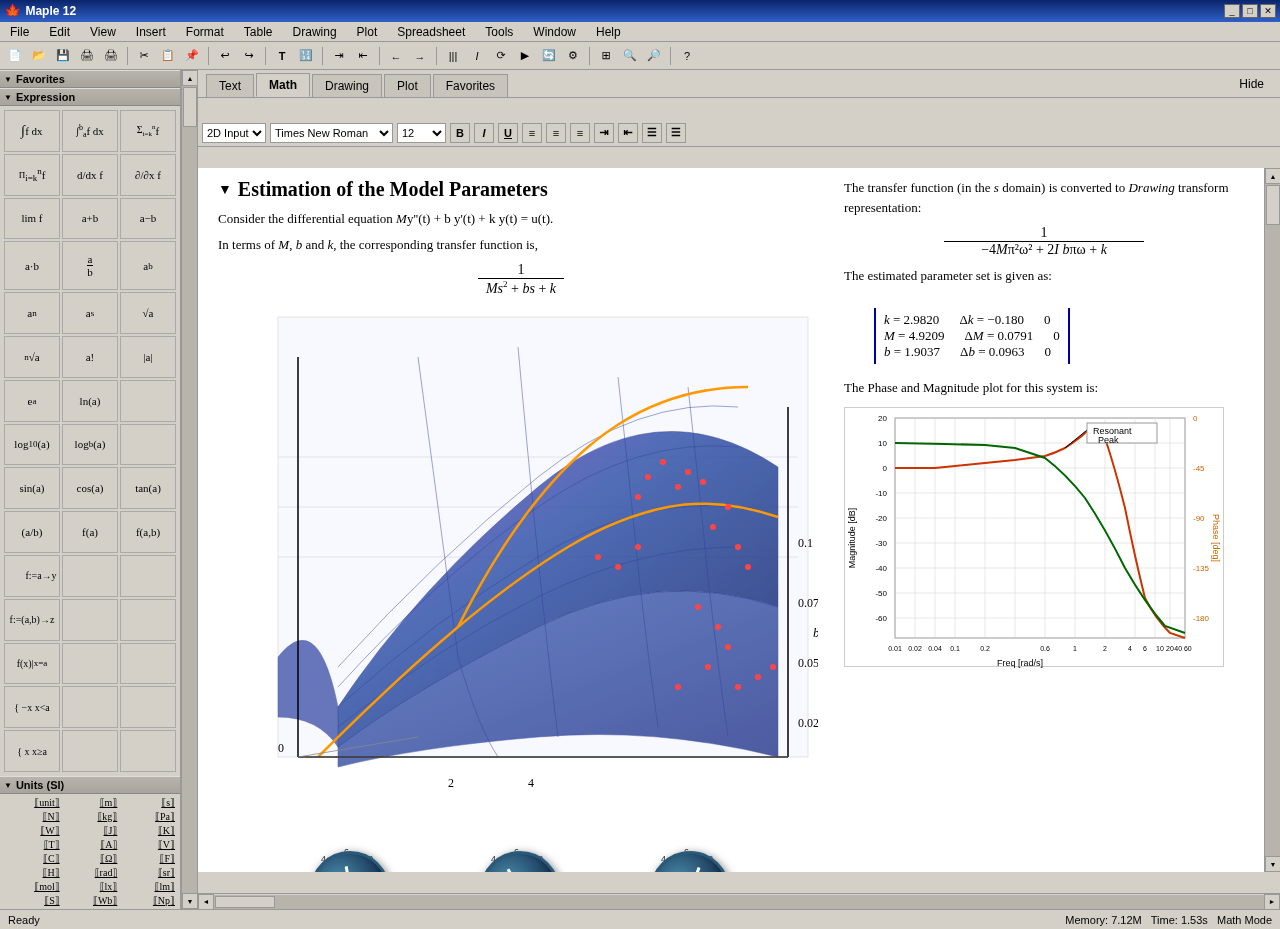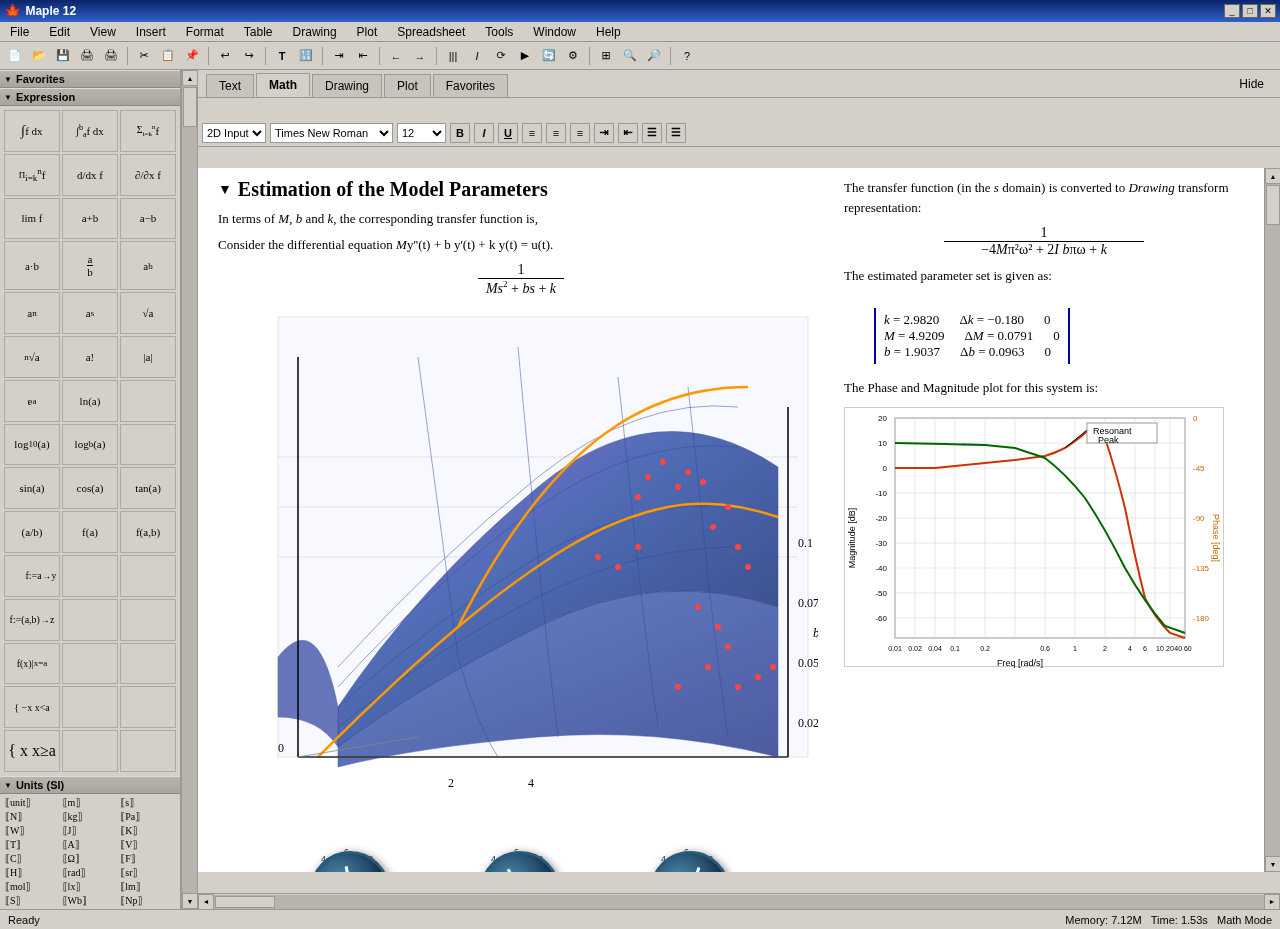--- a/index.html
+++ b/index.html
@@ -93,23 +93,24 @@
     
     .units-grid {
       display: grid;
       grid-template-columns: repeat(3, 1fr);
       gap: 1px;
       padding: 2px 4px;
     }
     .unit-item {
       font-family: 'Times New Roman', serif;
       font-size: 10px;
-      text-align: left;
+      text-align: right;
       cursor: pointer;
       padding: 1px;
+      text-decoration: underline;
     }
     
     
     #sidebar-scroll {
       width: 16px;
       background: #d4d0c8;
       border-left: 1px solid #999;
       display: flex;
       flex-direction: column;
     }
@@ -456,21 +457,21 @@
         <div class="expr-item"></div>
 
         <div class="expr-item" style="font-size:10px;">f(x)|<sub>x=a</sub></div>
         <div class="expr-item"></div>
         <div class="expr-item"></div>
 
         <div class="expr-item" style="font-size:10px;">{ −x  x&lt;a</div>
         <div class="expr-item"></div>
         <div class="expr-item"></div>
 
-        <div class="expr-item" style="font-size:16px;">{ x  x≥a</div>
+        <div class="expr-item" style="font-size:10px;">{ x  x≥a</div>
         <div class="expr-item"></div>
         <div class="expr-item"></div>
       </div>
 
       <div class="sidebar-section-header">
         <span>Units (SI)</span>
       </div>
 
       <div class="units-grid">
         <div class="unit-item">⟦unit⟧</div>
@@ -557,24 +558,24 @@
         <div class="doc-content">
 
           <div class="doc-left">
 
             <div class="section-title">
               <span class="section-triangle">▼</span>
               <span>Estimation of the Model Parameters</span>
             </div>
 
             <p class="doc-text">
-              In terms of <em>M</em>, <em>b</em> and <em>k</em>, the corresponding transfer function is,
+              Consider the differential equation <em>M</em>y''(t) + b y'(t) + k y(t) = u(t).
             </p>
             <p class="doc-text">
-              Consider the differential equation <em>M</em>y''(t) + b y'(t) + k y(t) = u(t).
+              In terms of <em>M</em>, <em>b</em> and <em>k</em>, the corresponding transfer function is,
             </p>
 
             <div class="math-formula">
               <div class="math-frac">
                 <div class="math-num">1</div>
                 <div class="math-bar"></div>
                 <div class="math-den">
                   <em>Ms</em><sup>2</sup> + <em>bs</em> + <em>k</em>
                 </div>
               </div>

